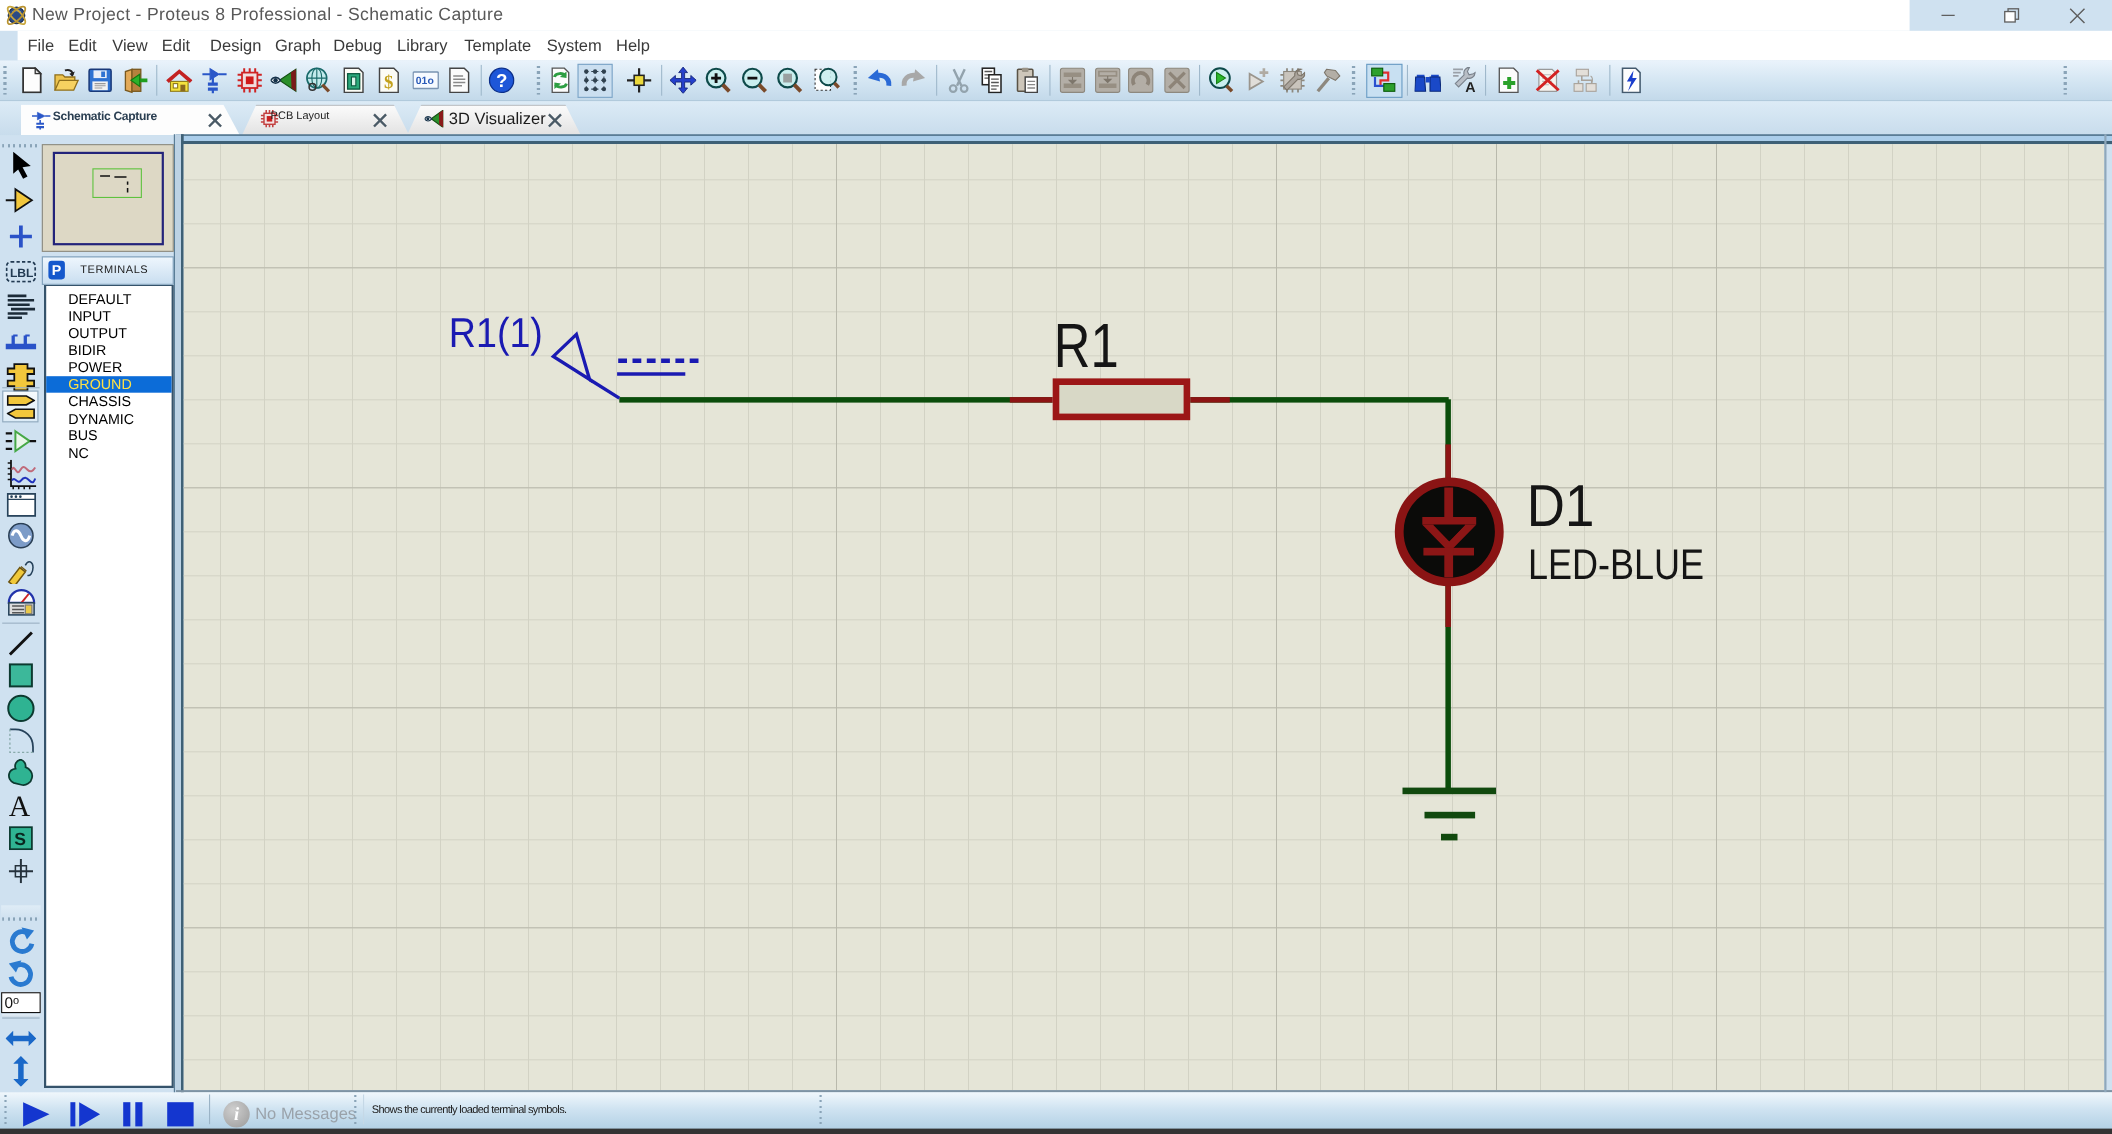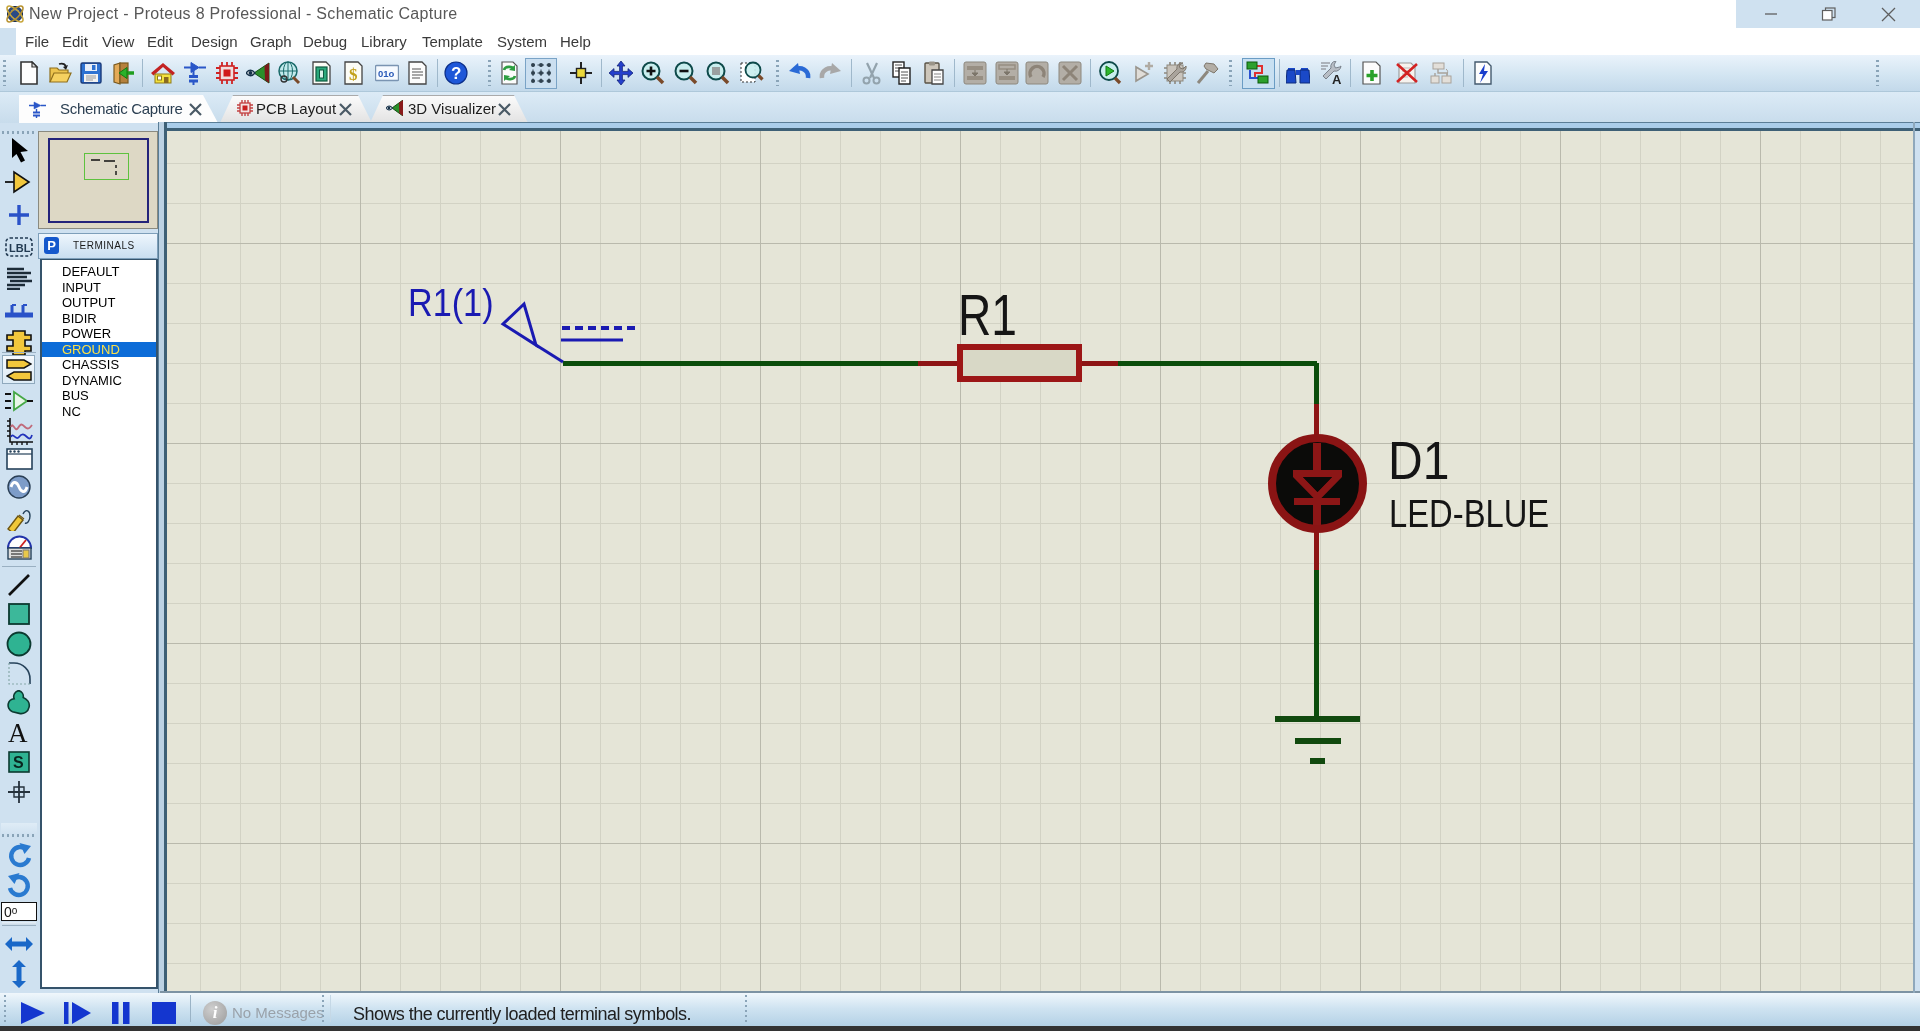--- a/index.html
+++ b/index.html
@@ -334,32 +334,32 @@
 <div class="tab" style="left:370px;width:158px;background:linear-gradient(#fbfbfb,#e2e2e2);clip-path:polygon(13px 0,144px 0,158px 100%,0 100%);border-top:1px solid #aaa"></div>
 <div class="tab" style="left:19px;width:199px;background:#fdfdfd;clip-path:polygon(0 0,184px 0,199px 100%,0 100%)"></div>
 <svg class="abs" style="left:29px;top:9px" width="17" height="17" viewBox="0 0 17 17">
       <g fill="#2a57c8" stroke="#2a57c8">
         <path d="M5 1l7 3.5L5 8z" stroke-width="0.5"></path>
         <path d="M0 4.5h5M12 4.5h5" stroke-width="1.4"></path>
         <path d="M4 11.5h7M4 14.5h7" stroke-width="2"></path>
         <path d="M7.5 11.5V8M7.5 14.5v2.5" stroke-width="1.4"></path>
       </g>
     </svg>
-<div class="abs" style="left:60px;top:8px;font-size:15px;letter-spacing:-0.3px;font-weight:normal;color:#2b3f52">Schematic Capture</div>
+<div class="abs" style="left:48px;top:8px;font-size:11px;letter-spacing:-0.3px;font-weight:bold;color:#2b3f52">Schematic Capture</div>
 <svg class="abs" style="left:188px;top:10px" width="15" height="15" viewBox="0 0 15 15">
       <path d="M2 2l11 11M13 2L2 13" stroke="#4a5a66" stroke-width="2.2"></path>
     </svg>
 <svg class="abs" style="left:237px;top:8px" width="16" height="16" viewBox="0 0 16 16">
       <g stroke="#c24040" stroke-width="1.4">
         <path d="M5 0v3M8 0v3M11 0v3M5 13v3M8 13v3M11 13v3M0 5h3M0 8h3M0 11h3M13 5h3M13 8h3M13 11h3"></path>
       </g>
       <rect x="3" y="3" width="10" height="10" fill="#f3e3e3" stroke="#c24040" stroke-width="1.3"></rect>
       <rect x="5.5" y="5.5" width="5" height="5" fill="#c82020"></rect>
     </svg>
-<div class="abs" style="left:256px;top:8px;font-size:15px;color:#1c1c1c">PCB Layout</div>
+<div class="abs" style="left:246px;top:8px;font-size:10px;color:#1c1c1c">PCB Layout</div>
 <svg class="abs" style="left:338px;top:10px" width="15" height="15" viewBox="0 0 15 15">
       <path d="M2 2l11 11M13 2L2 13" stroke="#4a5a66" stroke-width="2.2"></path>
     </svg>
 <svg class="abs" style="left:386px;top:8px" width="17" height="16" viewBox="0 0 17 16">
       <path d="M17 0L6 8l11 8z" fill="#2a8f2a" stroke="#145014"></path>
       <path d="M17 0l-4 2.8.3 10.4 3.7 2.8z" fill="#8a1a1a"></path>
       <path d="M0 8q3-4 6.5 0q-3.5 4-6.5 0z" fill="#fff" stroke="#16324a" stroke-width="1.1"></path>
       <circle cx="3" cy="8" r="1.4" fill="#16324a"></circle>
     </svg>
 <div class="abs" style="left:408px;top:8px;font-size:15px;color:#1c1c1c">3D Visualizer</div>
@@ -557,16 +557,16 @@
       <path d="M54 1v22l19-11z" fill="#1436cf"></path>
     <rect x="94" y="1" width="6.5" height="22" fill="#1436cf"></rect>
       <rect x="105" y="1" width="6.5" height="22" fill="#1436cf"></rect>
     <rect x="134" y="1" width="24" height="22" fill="#1436cf"></rect>
   </svg>
   <div class="abs" style="left:190px;top:2px;width:1px;height:27px;background:#9ab3c6"></div>
   <div class="abs" style="left:203px;top:8px;width:24px;height:24px;border-radius:50%;background:radial-gradient(circle at 9px 8px,#cfcfcf,#9a9a9a);color:#fff;text-align:center;font-family:'Liberation Serif',serif;font-style:italic;font-weight:bold;font-size:17px;line-height:23px">i</div>
   <div class="abs" style="left:232px;top:11px;font-size:15px;color:#9aa2aa">No Messages</div>
   <div class="sdot" style="left:322px"></div>
   <div class="abs" style="left:330px;top:2px;width:1px;height:27px;background:#c5d8e6"></div>
-  <div class="abs" style="left:353px;top:11px;font-size:18px;letter-spacing:-0.55px;color:#202020">Shows the currently loaded terminal symbols.</div>
+  <div class="abs" style="left:338px;top:11px;font-size:10px;letter-spacing:-0.55px;color:#202020">Shows the currently loaded terminal symbols.</div>
   <div class="sdot" style="left:745px"></div>
 </div>
 <div class="abs" id="bottomstrip"></div>
 
 </body></html>

